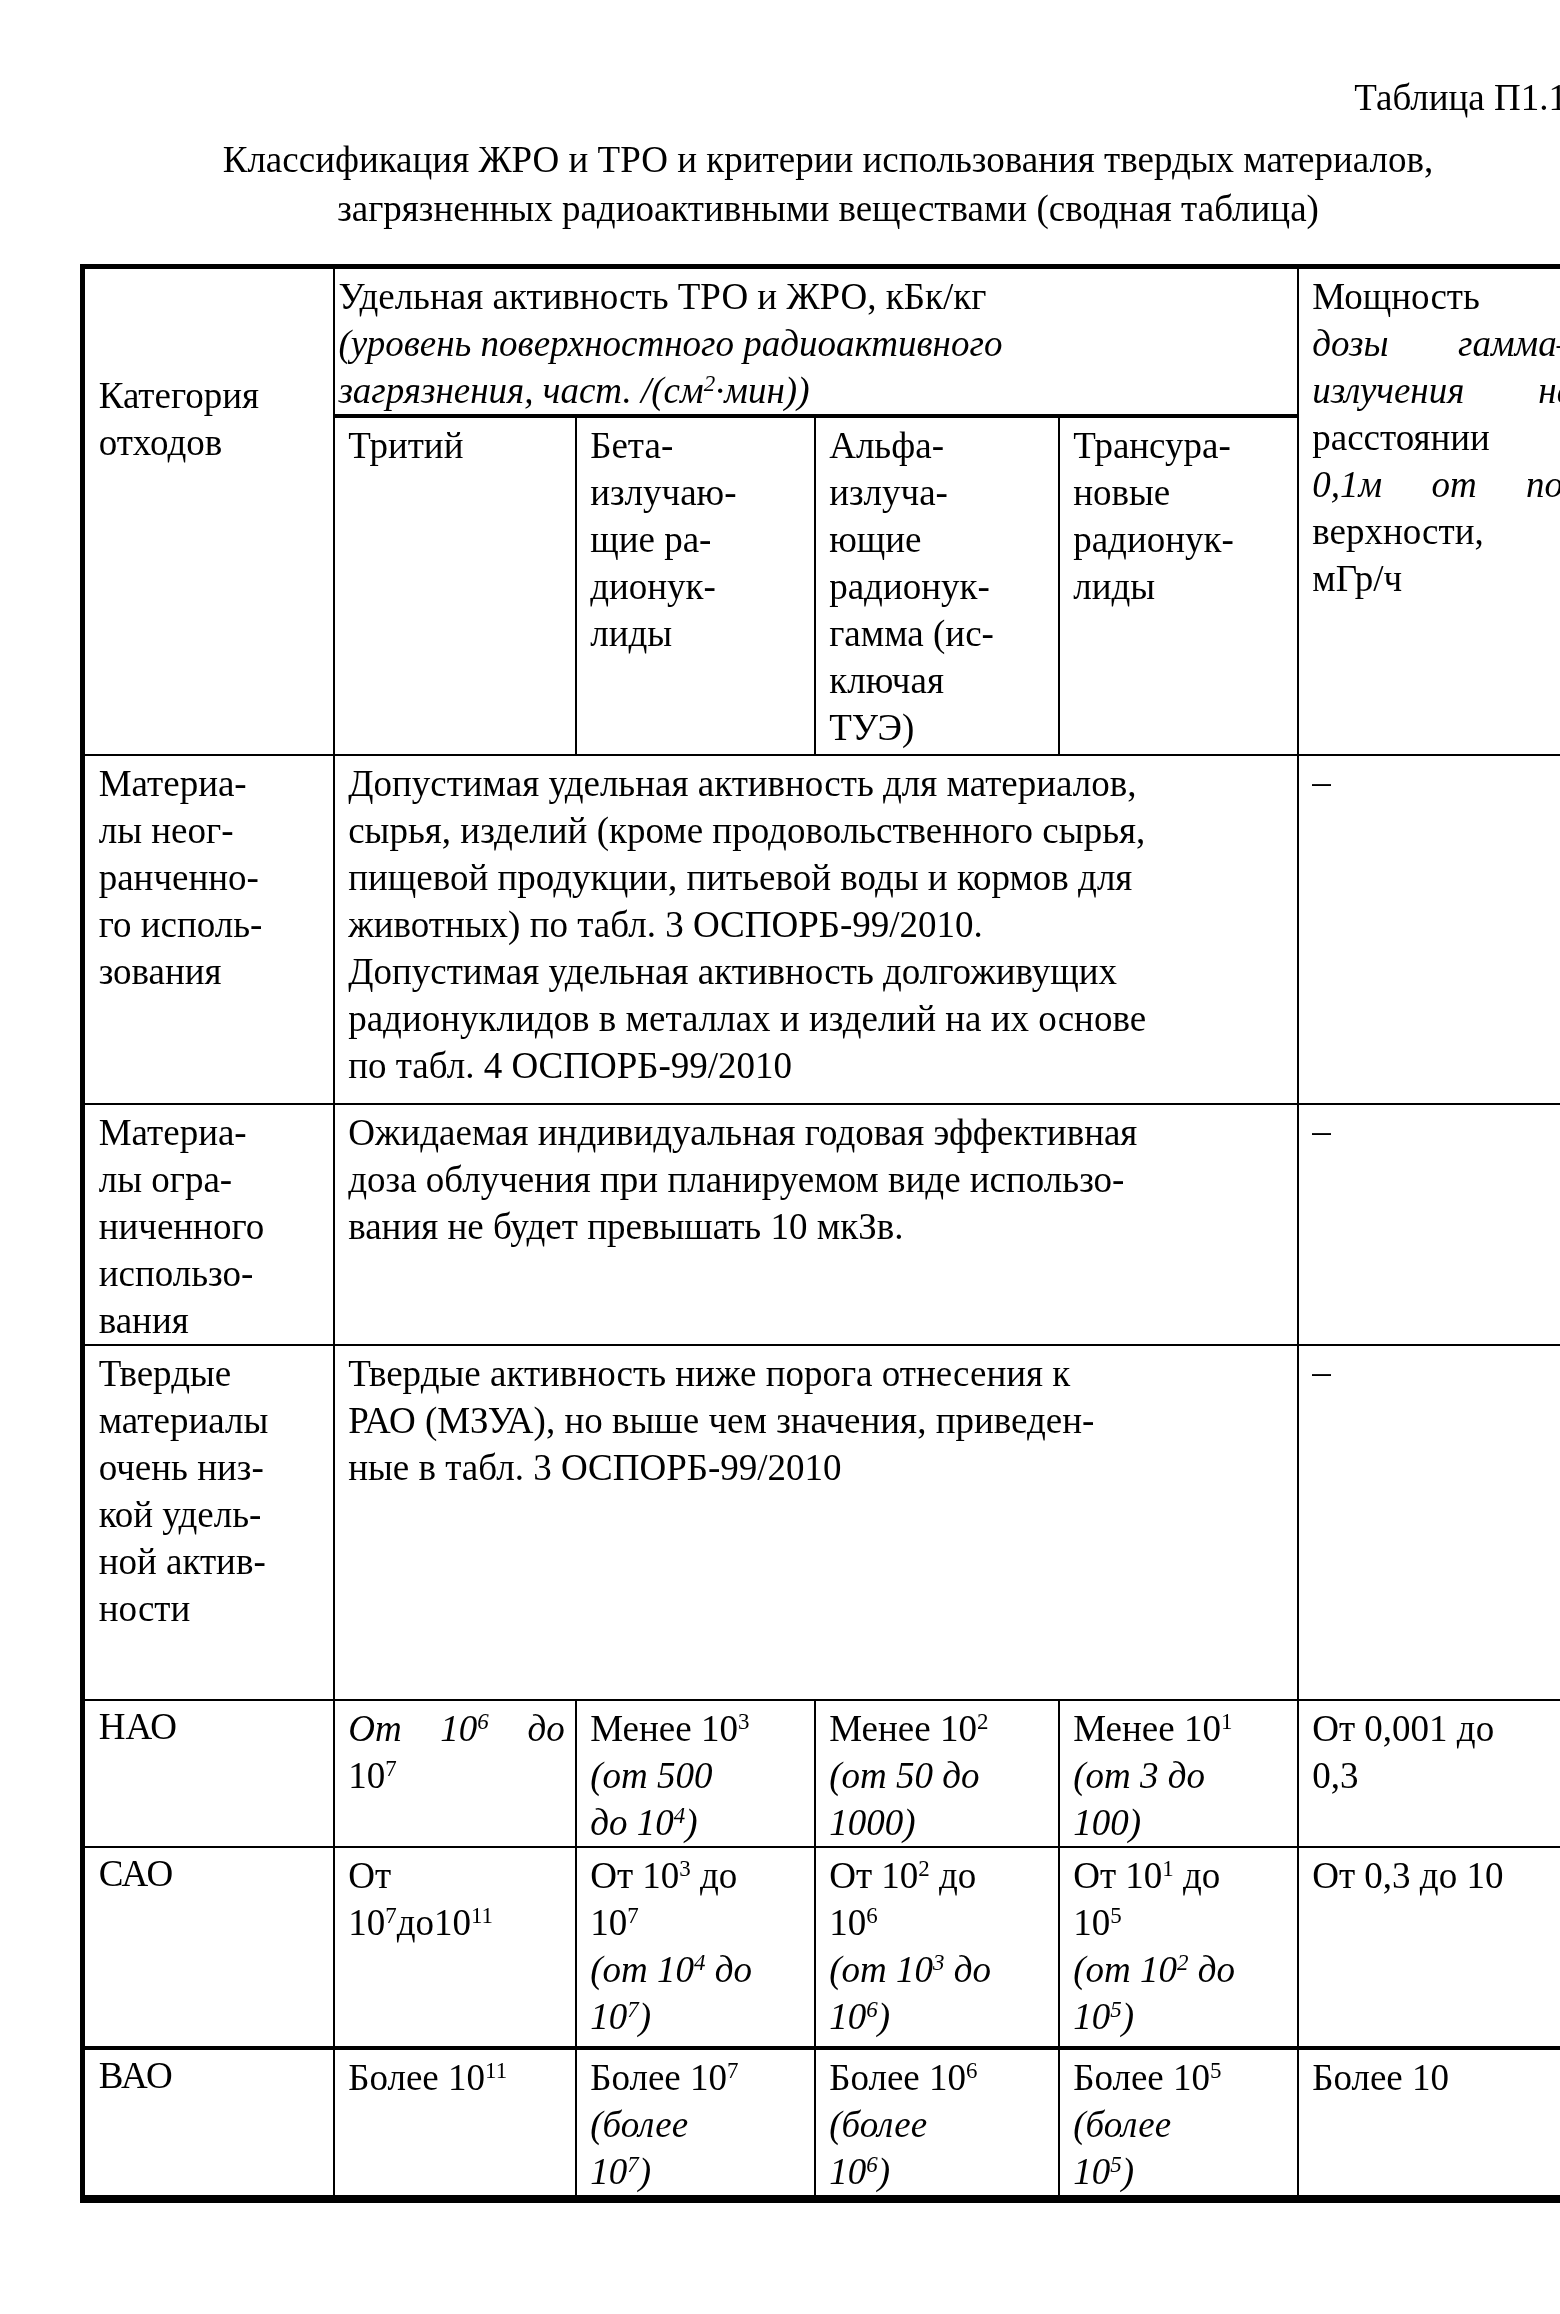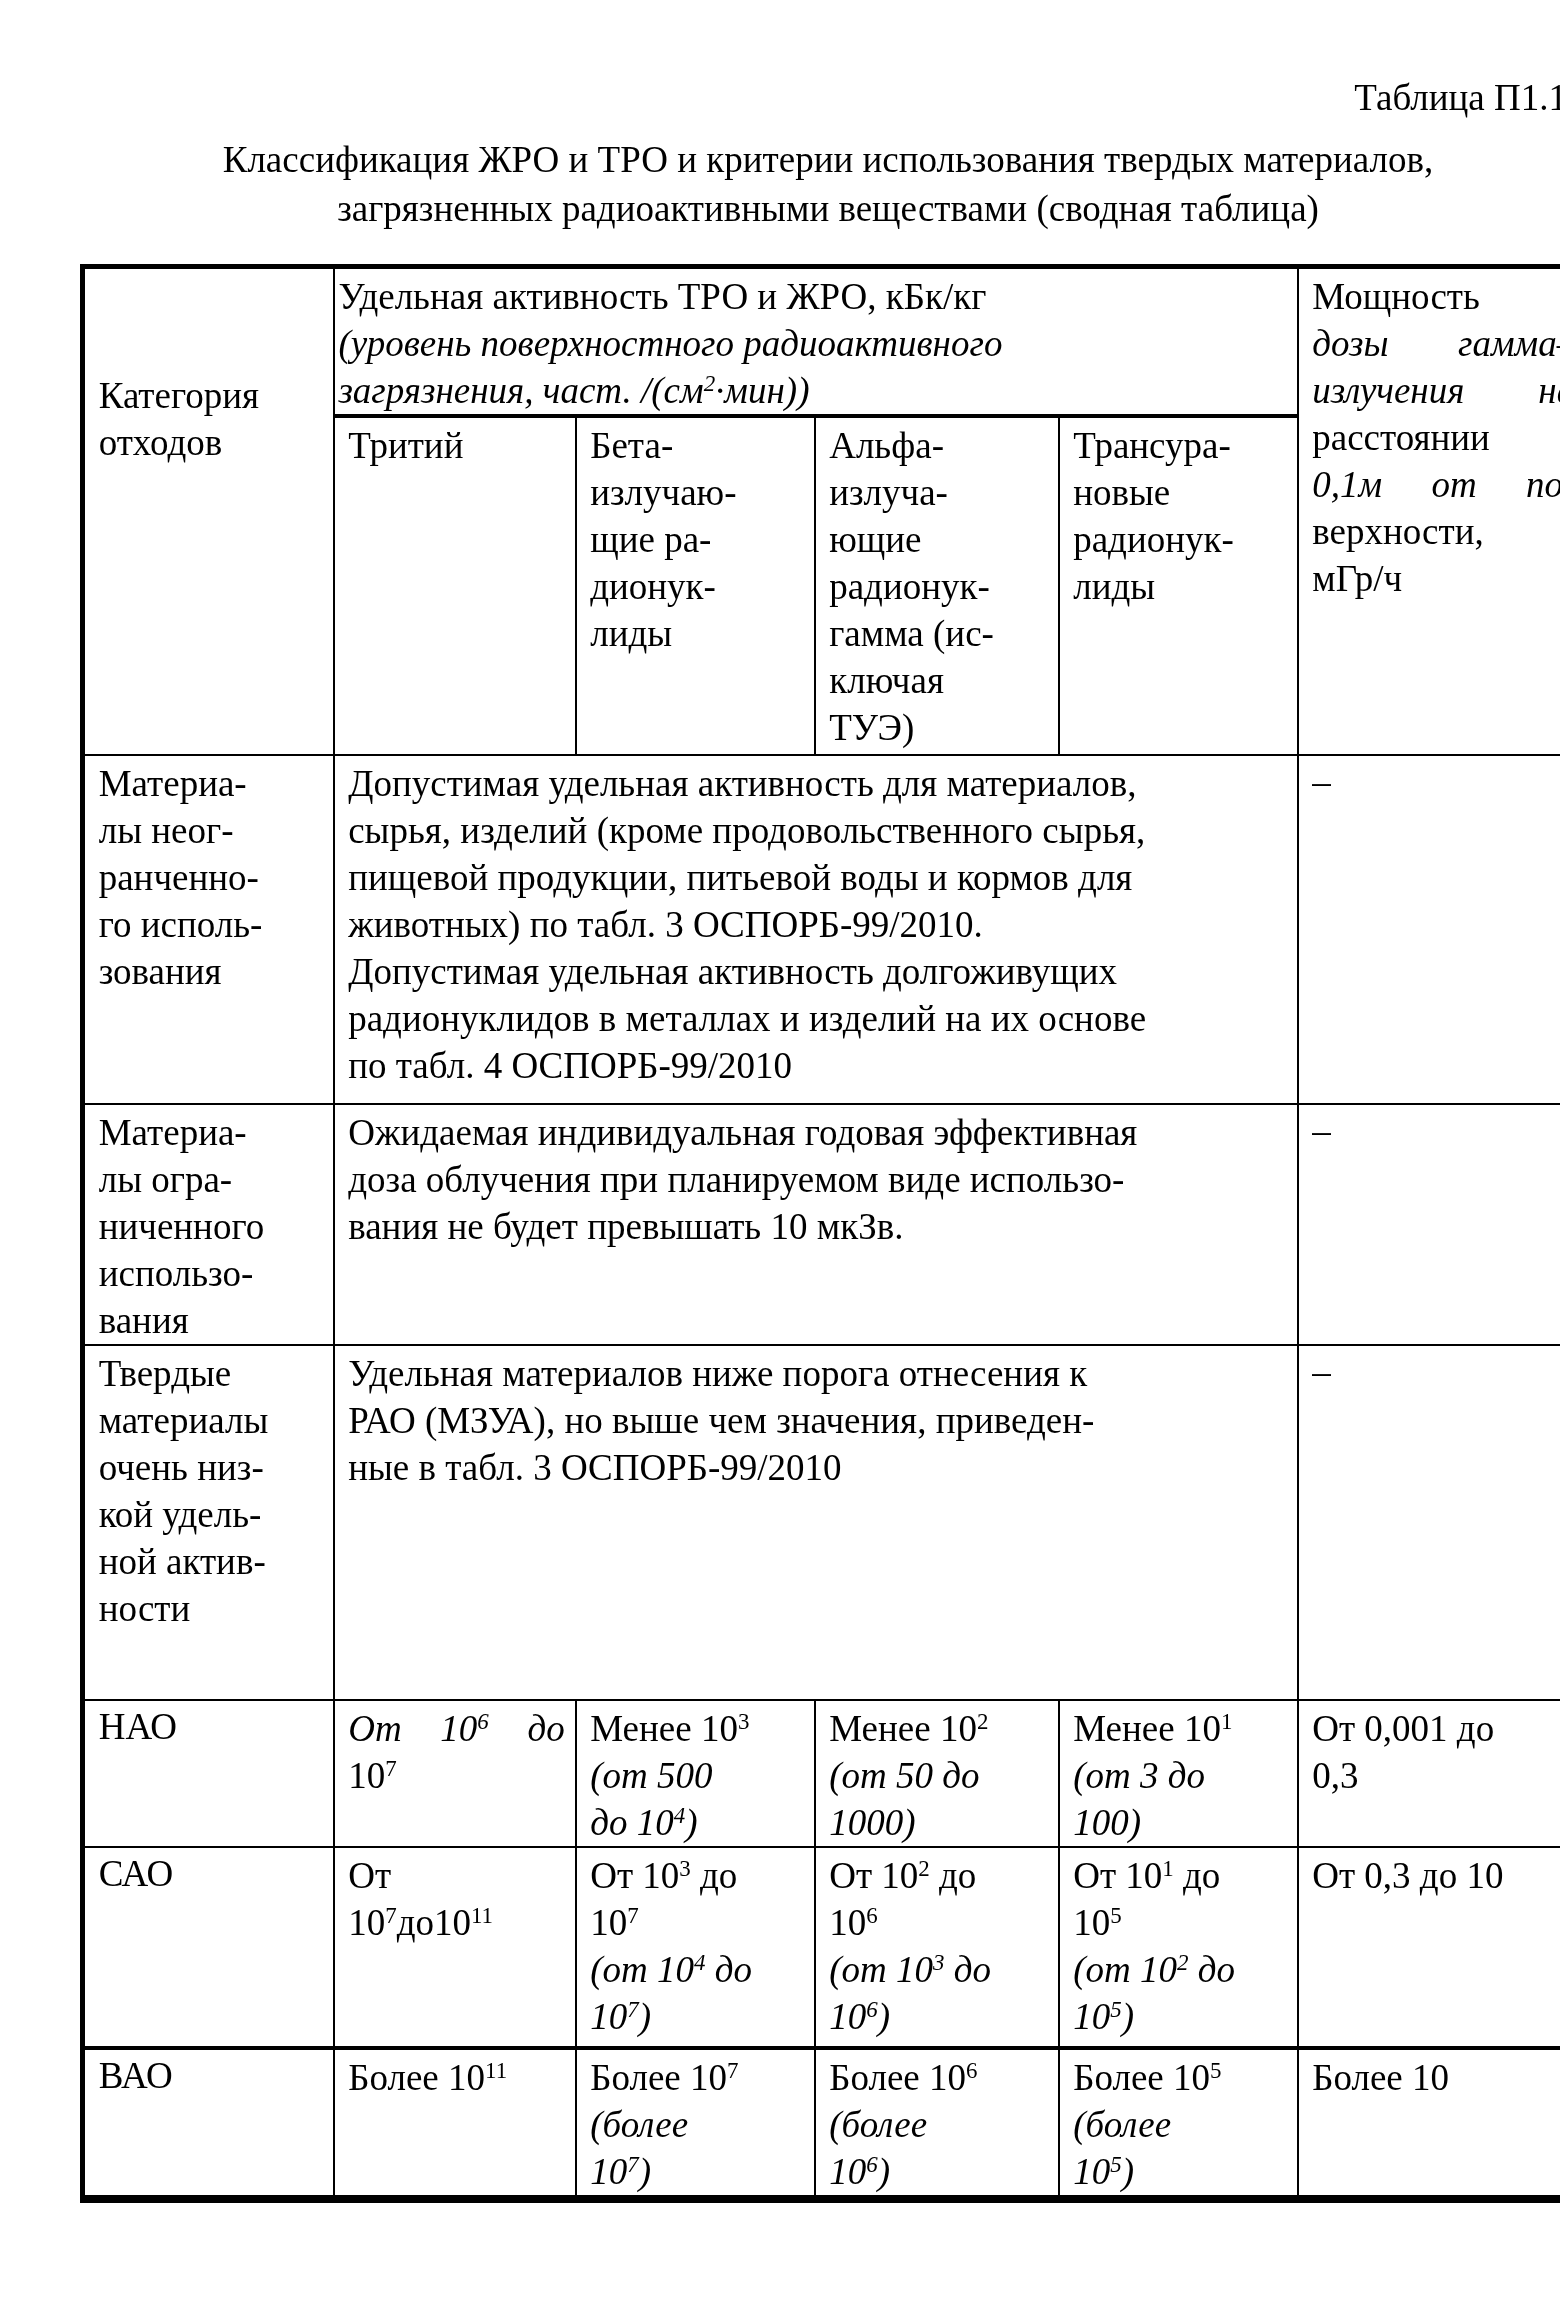--- a/index.html
+++ b/index.html
@@ -148,21 +148,21 @@
     <tr style="height:355px">
       <td>
             <div class="ln">Твердые</div>
             <div class="ln">материалы</div>
             <div class="ln">очень низ-</div>
             <div class="ln">кой удель-</div>
             <div class="ln">ной актив-</div>
             <div class="ln">ности</div>
           </td>
       <td colspan="4">
-            <div class="ln">Удельная материалов ниже порога отнесения к</div>
+            <div class="ln">Твердые активность ниже порога отнесения к</div>
             <div class="ln">РАО (МЗУА), но выше чем значения, приведен-</div>
             <div class="ln">ные в табл. 3 ОСПОРБ-99/2010</div>
           </td>
       <td>–</td>
     </tr>
 
     <tr style="height:143px">
       <td>НАО</td>
       <td>
             <div class="ln jl">От 10<span class="sup">6</span> до</div>

